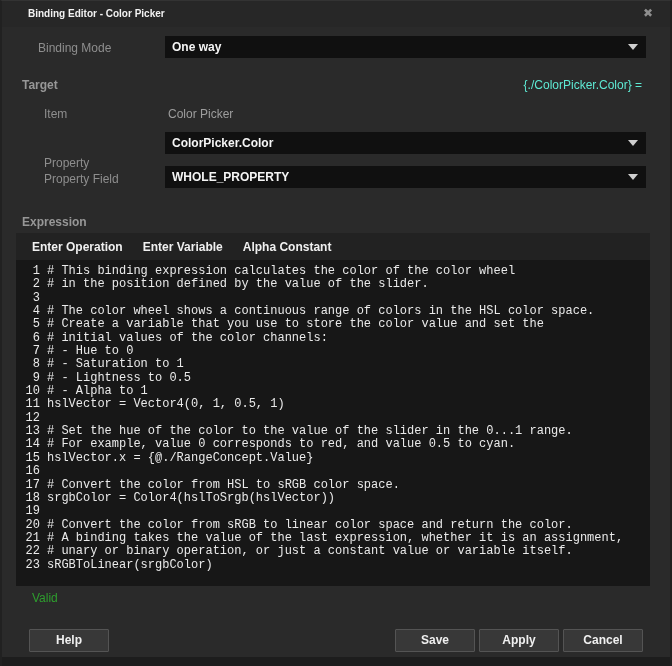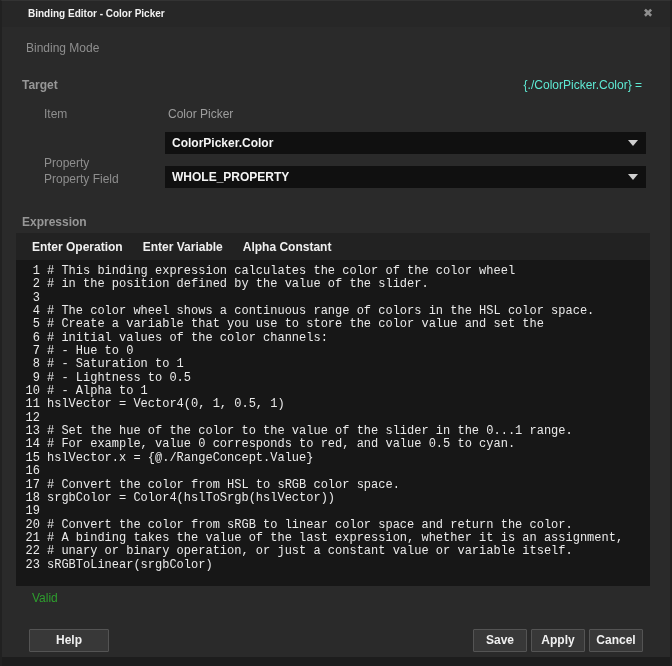--- a/index.html
+++ b/index.html
@@ -42,33 +42,37 @@
   .ln{width:20px;text-align:right;margin-right:7px;flex:none;color:#eaeaea;}
   .ct{flex:1;}
   .status{position:absolute;left:30px;top:590px;font-size:12px;}
   .btn{
     position:absolute;height:23px;background:#383838;border:1px solid #545454;
     color:#f0f0f0;font-size:12px;font-weight:700;text-align:center;line-height:21px;
     border-radius:1px;cursor:default;
   }
   .btn-help{left:27px;top:628px;width:80px;}
   .footer-right{position:absolute;right:27px;top:628px;display:flex;gap:4px;}
-  .footer-right .btn{position:static;width:54px;height:23px;}
+  .footer-right .btn{position:static;width:80px;height:23px;}
 </style>
 </head>
 <body>
 
 <div class="dialog">
 
   <div class="titlebar">
     <div class="title">Binding Editor - Color Picker</div>
     <div class="close">✖</div>
   </div>
 
-  <div class="label" style="left:24px;top:40px;">Binding Mode</div>
+  <div class="label" style="left:36px;top:40px;">Binding Mode</div>
+  <div class="dropdown" style="top:35px;">
+    <span class="dd-text">One way</span>
+    <span class="dd-arrow"></span>
+  </div>
 
   <div class="label" style="left:20px;top:77px;font-weight:700;color:#979797;">Target</div>
   <div class="path-hint" style="top:77px;">{./ColorPicker.Color} =</div>
 
   <div class="label" style="left:42px;top:106px;">Item</div>
   <div class="value-static" style="left:166px;top:106px;">Color Picker</div>
 
   <div class="label" style="left:42px;top:155px;">Property</div>
   <div class="dropdown" style="top:131px;">
     <span class="dd-text">ColorPicker.Color</span>

